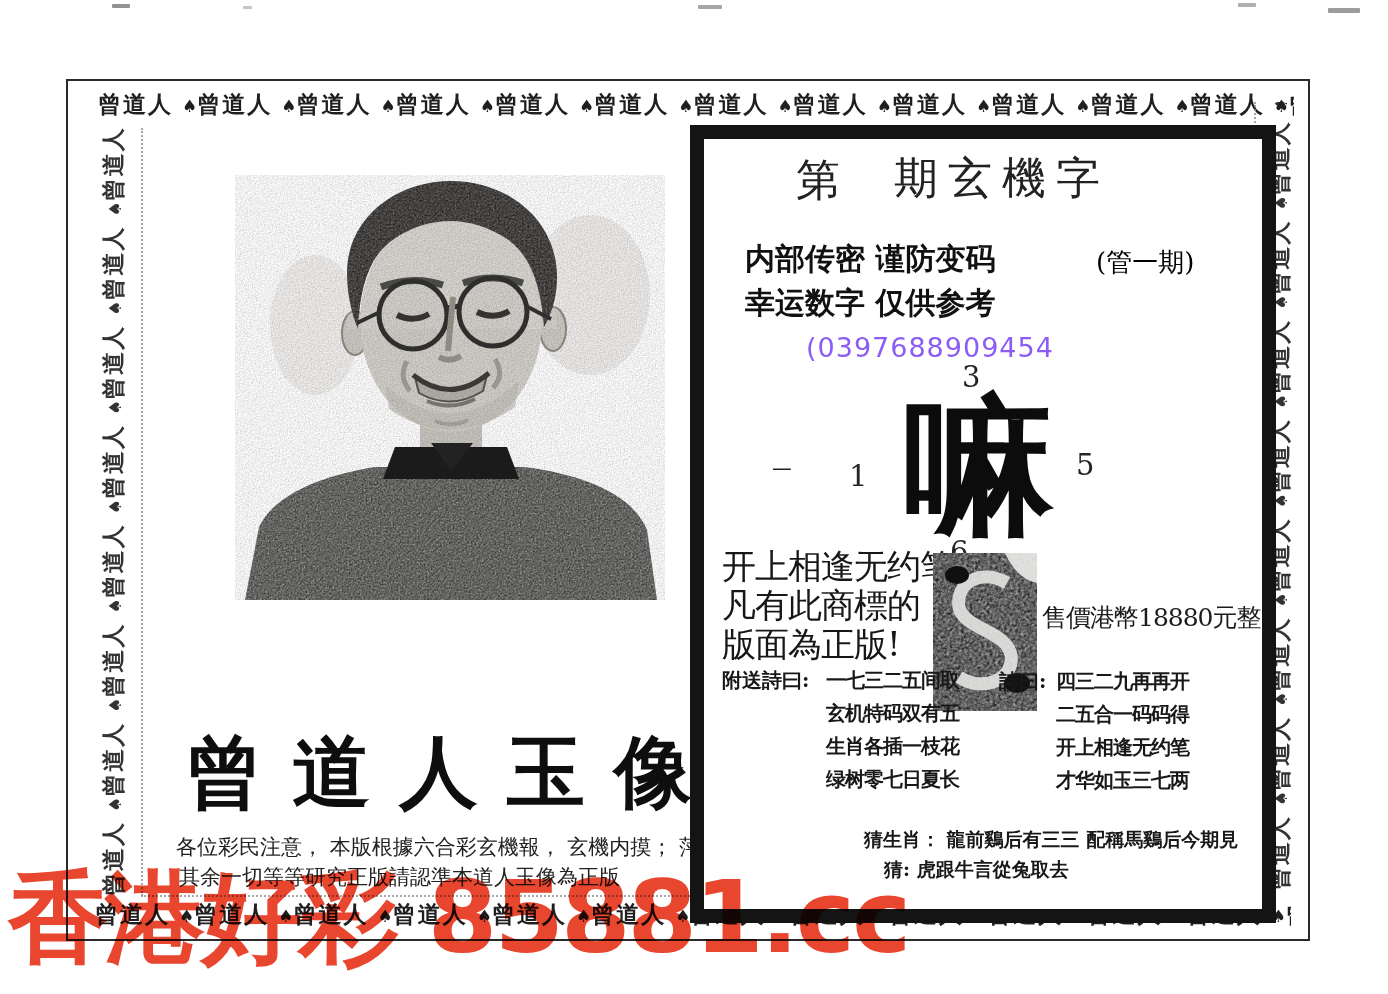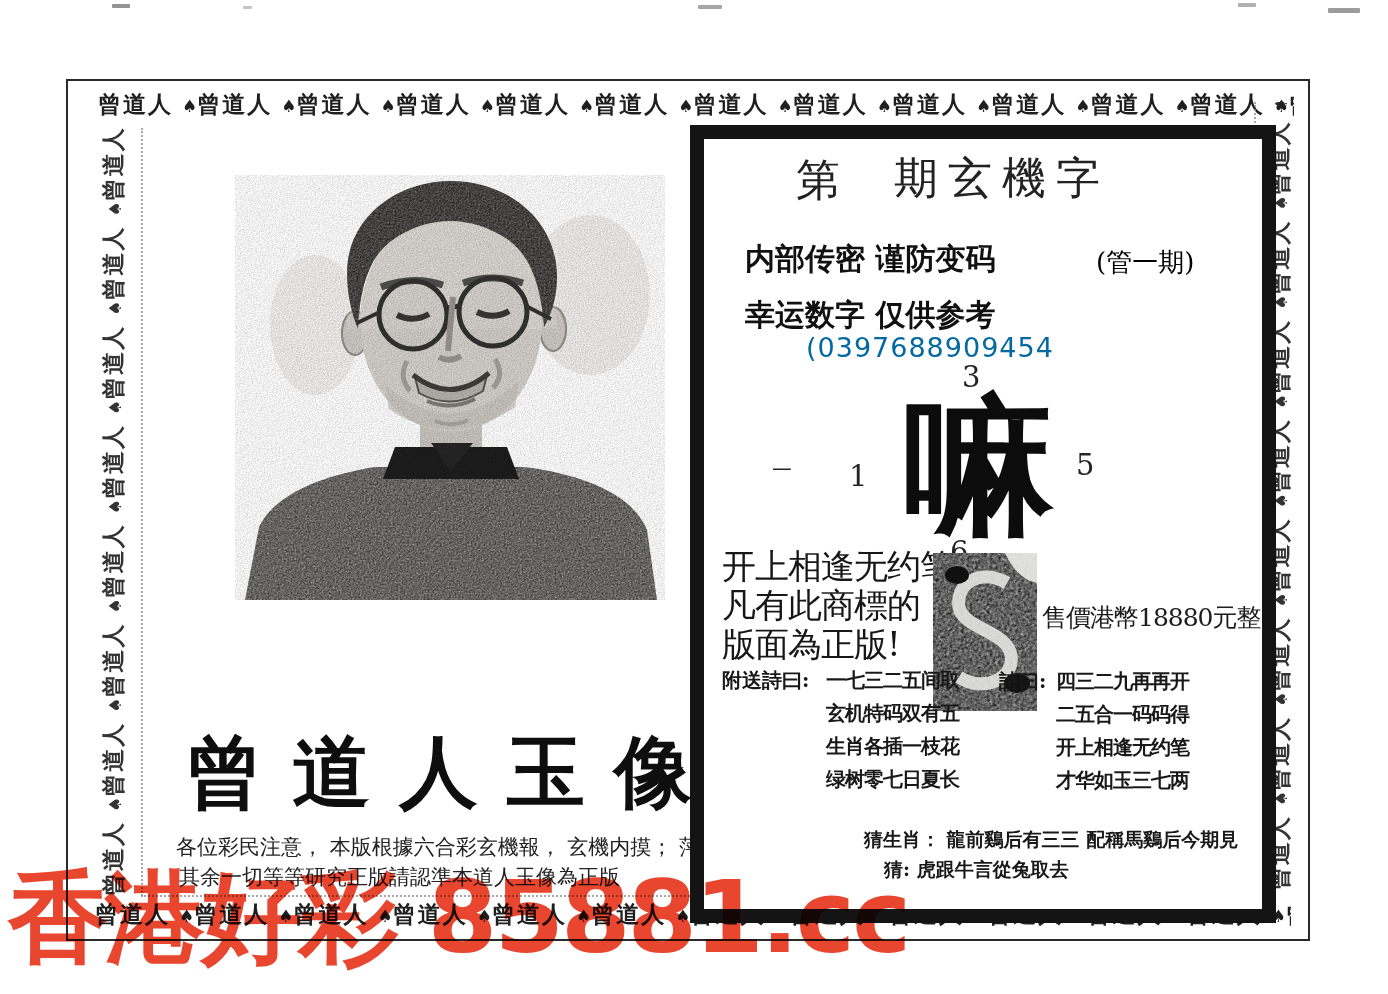--- a/index.html
+++ b/index.html
@@ -21,21 +21,21 @@
                height:42px;display:flex;justify-content:space-between;align-items:center;
                font-size:23px;font-weight:700;letter-spacing:2px;color:#222;opacity:.92;}
   
   .panel{left:690px;top:125px;width:558px;height:770px;border:14px solid #141414;background:#fff;}
   .panel .abs{position:absolute;}
   .p-title{font-size:44px;letter-spacing:4px;color:#222;}
   .p-title-suffix{letter-spacing:10px;text-align:right;}
   .p-notice{font-size:30px;font-weight:700;letter-spacing:0;color:#111;
             font-family:"DejaVu Sans","Liberation Sans",sans-serif;}
   .p-period{font-size:26px;color:#000000;}
-  .p-serial{font-family:"DejaVu Sans","Liberation Sans",sans-serif;font-size:27px;color:#0369a1;letter-spacing:1px;text-align:right;}
+  .p-serial{font-family:"DejaVu Sans","Liberation Sans",sans-serif;font-size:27px;color:#8b5cf6;letter-spacing:1px;text-align:right;}
   .p-num{font-size:29px;color:#242424;}
   .p-big{font-size:150px;line-height:1;font-weight:900;color:#0c0c0c;
          font-family:"DejaVu Sans","Liberation Sans",sans-serif;}
   .p-auth{font-size:34px;line-height:39px;letter-spacing:-1px;color:#171717;white-space:nowrap;}
   .p-price{font-size:25px;color:#1c1c1c;letter-spacing:-1px;white-space:nowrap;}
   .p-poem-label{font-size:20px;font-weight:700;color:#181818;white-space:nowrap;}
   .p-poem-line{font-size:20px;font-weight:700;color:#181818;letter-spacing:-1px;white-space:nowrap;}
   .p-guess{font-size:19px;font-weight:700;color:#181818;white-space:nowrap;}
   
   .big-title{left:185px;top:733px;width:507px;display:flex;justify-content:space-between;
@@ -192,21 +192,21 @@
 
   <div class="abs note" style="left:176px;top:833px;">各位彩民注意， 本版根據六合彩玄機報， 玄機内摸； 萍果報</div>
   <div class="abs note" style="left:179px;top:863px;">其余一切等等研究正版請認準本道人玉像為正版</div>
 
   <div class="abs panel">
 
     <div class="abs p-title" style="left:92px;top:12px;">第</div>
     <div class="abs p-title p-title-suffix" style="left:190px;top:10px;">期玄機字</div>
 
     <div class="abs p-notice" style="left:41px;top:100px;">内部传密  谨防变码</div>
-    <div class="abs p-notice" style="left:41px;top:156px;">幸运数字  仅供参考</div>
+    <div class="abs p-notice" style="left:41px;top:144px;">幸运数字  仅供参考</div>
     <div class="abs p-period" style="left:392px;top:106px;">(管一期)</div>
 
     <div class="abs p-serial" style="left:102px;top:193px;">(0397688909454</div>
 
     <div class="abs p-num" style="left:258px;top:221px;">3</div>
     <div class="abs p-num" style="left:68px;top:318px;font-size:20px;">一</div>
     <div class="abs p-num" style="left:145px;top:320px;">1</div>
     <div class="abs p-num" style="left:372px;top:309px;">5</div>
     <div class="abs p-num" style="left:246px;top:396px;">6</div>
 

